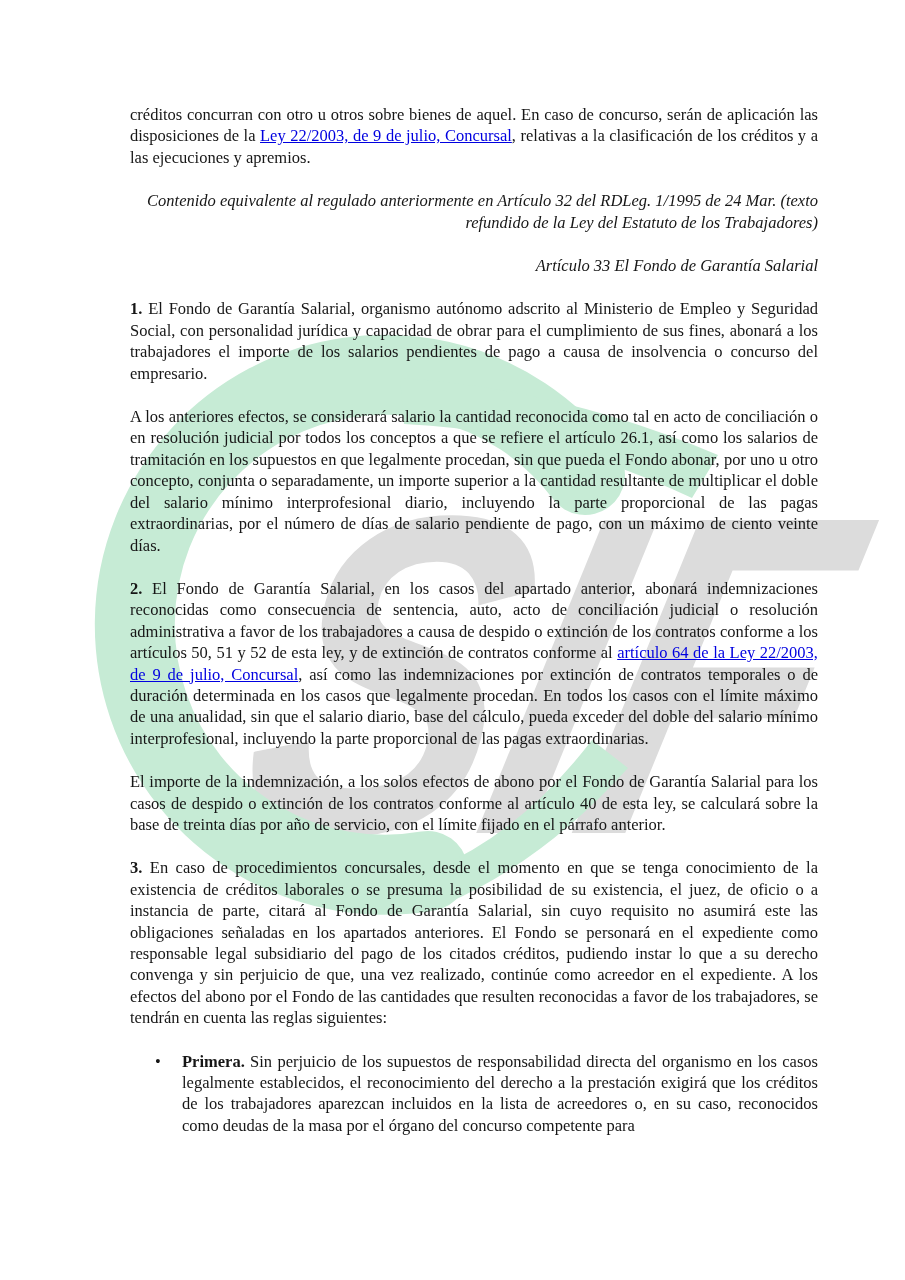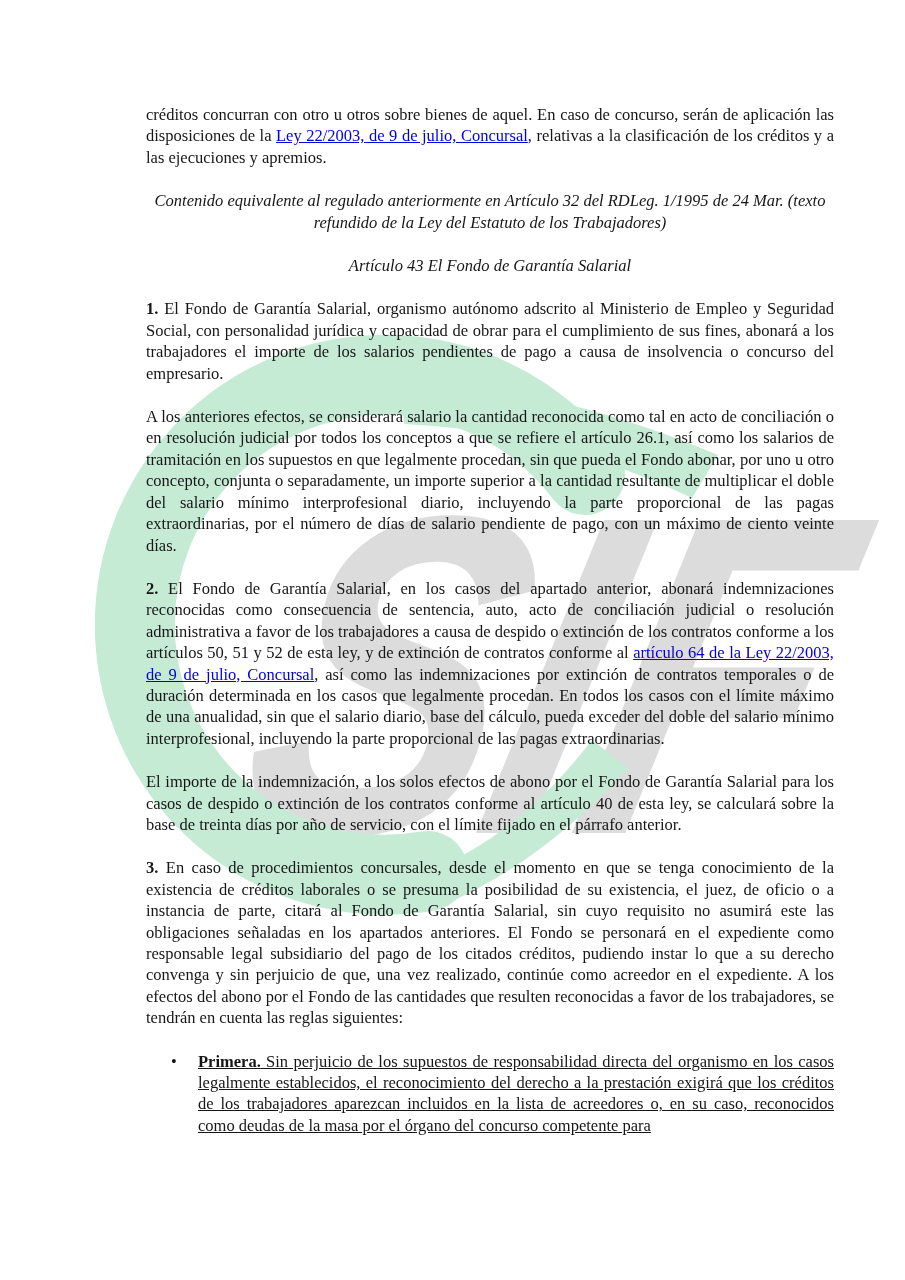--- a/index.html
+++ b/index.html
@@ -32,49 +32,49 @@
     letter-spacing: -10px;
     color: #dcdcdc;
     transform: skewX(-14deg) scaleX(0.82);
     transform-origin: left top;
     white-space: nowrap;
   }
   .wm-svg { position: absolute; left: 0; top: 0; }
   
   .content {
     position: absolute;
-    left: 146px; top: 104px;
+    left: 130px; top: 104px;
     width: 688px;
     z-index: 1;
     color: #161616;
     font-size: 16.5px;
     line-height: 21.4px;
   }
   .para {
     margin: 0 0 22px 0;
     text-align: justify;
   }
-  .para.no-just { text-align: center; }
+  .para.no-just { text-align: right; }
   .italic { font-style: italic; }
   .num { font-weight: bold; }
   .doc-link {
     color: #0000e0;
     text-decoration: underline;
     cursor: pointer;
   }
   .bullet-row {
     display: flex;
     margin: 2px 0 0 25px;
     text-align: justify;
   }
   .bullet-marker {
     flex: 0 0 27px;
     text-align: left;
   }
-  .bullet-body { flex: 1 1 auto; text-decoration: underline; }
+  .bullet-body { flex: 1 1 auto; }
   .bold { font-weight: bold; }
 </style>
 </head>
 <body>
 
 <div class="page">
 
   <div class="watermark-layer">
     <div class="wm-letters">SIF</div>
     <svg class="wm-svg" width="905" height="1280" viewBox="0 0 905 1280">
@@ -86,21 +86,21 @@
       <path d="M 448 903 Q 545 860 628 768 L 592 740 Q 520 834 432 870 Z" fill="#c6ebd5"></path>
     </svg>
   </div>
 
   <main class="content">
 
     <p class="para"><span>créditos concurran con otro u otros sobre bienes de aquel. En caso de concurso, serán de aplicación las disposiciones de la </span><a class="doc-link" href="#">Ley 22/2003, de 9 de julio, Concursal</a><span>, relativas a la clasificación de los créditos y a las ejecuciones y apremios.</span></p>
 
     <p class="para no-just italic">Contenido equivalente al regulado anteriormente en Artículo 32 del RDLeg. 1/1995 de 24 Mar. (texto refundido de la Ley del Estatuto de los Trabajadores)</p>
 
-    <p class="para no-just italic">Artículo 43 El Fondo de Garantía Salarial</p>
+    <p class="para no-just italic">Artículo 33 El Fondo de Garantía Salarial</p>
 
     <p class="para"><span class="num">1.</span><span> El Fondo de Garantía Salarial, organismo autónomo adscrito al Ministerio de Empleo y Seguridad Social, con personalidad jurídica y capacidad de obrar para el cumplimiento de sus fines, abonará a los trabajadores el importe de los salarios pendientes de pago a causa de insolvencia o concurso del empresario.</span></p>
 
     <p class="para">A los anteriores efectos, se considerará salario la cantidad reconocida como tal en acto de conciliación o en resolución judicial por todos los conceptos a que se refiere el artículo 26.1, así como los salarios de tramitación en los supuestos en que legalmente procedan, sin que pueda el Fondo abonar, por uno u otro concepto, conjunta o separadamente, un importe superior a la cantidad resultante de multiplicar el doble del salario mínimo interprofesional diario, incluyendo la parte proporcional de las pagas extraordinarias, por el número de días de salario pendiente de pago, con un máximo de ciento veinte días.</p>
 
     <p class="para"><span class="num">2.</span><span> El Fondo de Garantía Salarial, en los casos del apartado anterior, abonará indemnizaciones reconocidas como consecuencia de sentencia, auto, acto de conciliación judicial o resolución administrativa a favor de los trabajadores a causa de despido o extinción de los contratos conforme a los artículos 50, 51 y 52 de esta ley, y de extinción de contratos conforme al </span><a class="doc-link" href="#">artículo 64 de la Ley 22/2003, de 9 de julio, Concursal</a><span>, así como las indemnizaciones por extinción de contratos temporales o de duración determinada en los casos que legalmente procedan. En todos los casos con el límite máximo de una anualidad, sin que el salario diario, base del cálculo, pueda exceder del doble del salario mínimo interprofesional, incluyendo la parte proporcional de las pagas extraordinarias.</span></p>
 
     <p class="para">El importe de la indemnización, a los solos efectos de abono por el Fondo de Garantía Salarial para los casos de despido o extinción de los contratos conforme al artículo 40 de esta ley, se calculará sobre la base de treinta días por año de servicio, con el límite fijado en el párrafo anterior.</p>
 
     <p class="para"><span class="num">3.</span><span> En caso de procedimientos concursales, desde el momento en que se tenga conocimiento de la existencia de créditos laborales o se presuma la posibilidad de su existencia, el juez, de oficio o a instancia de parte, citará al Fondo de Garantía Salarial, sin cuyo requisito no asumirá este las obligaciones señaladas en los apartados anteriores. El Fondo se personará en el expediente como responsable legal subsidiario del pago de los citados créditos, pudiendo instar lo que a su derecho convenga y sin perjuicio de que, una vez realizado, continúe como acreedor en el expediente. A los efectos del abono por el Fondo de las cantidades que resulten reconocidas a favor de los trabajadores, se tendrán en cuenta las reglas siguientes:</span></p>

